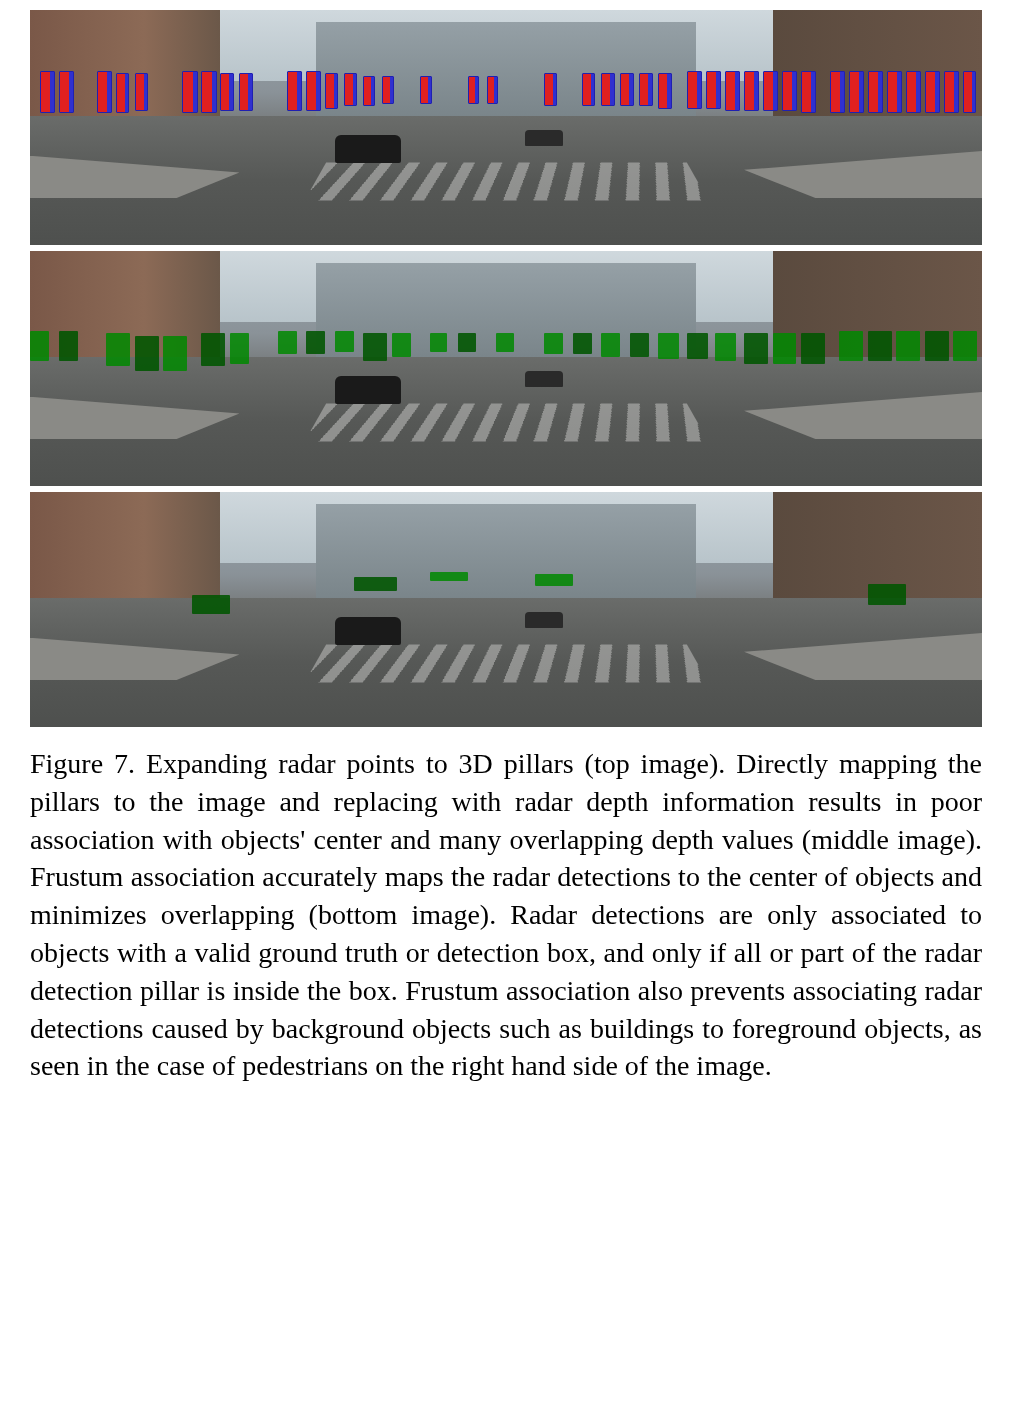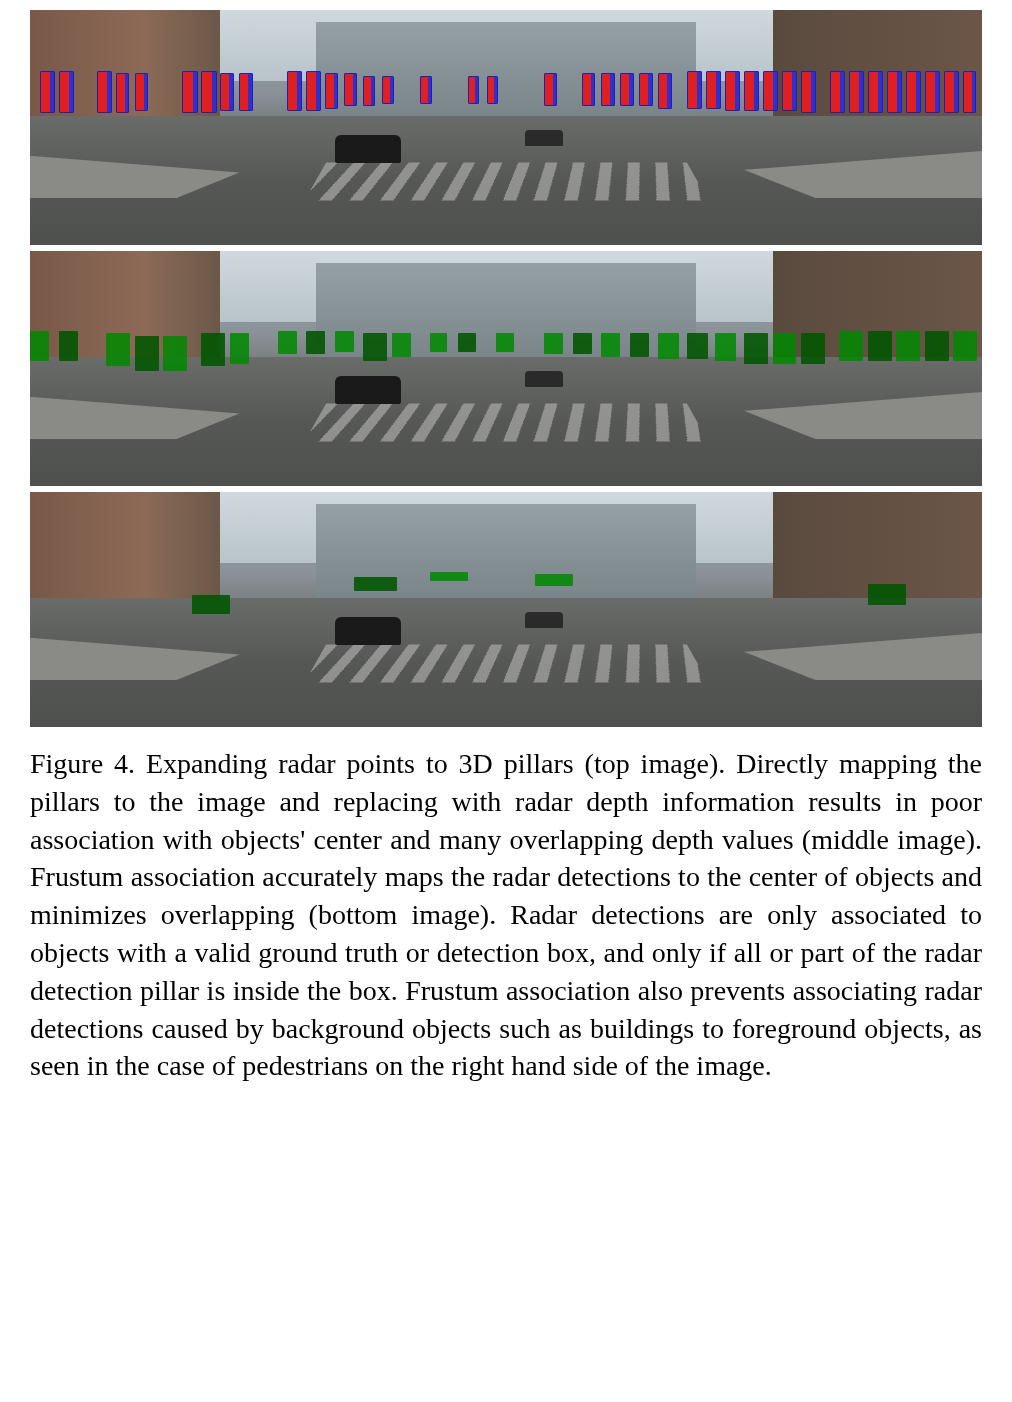--- a/index.html
+++ b/index.html
@@ -262,16 +262,16 @@
       <div class="detection green-box-dark" style="left:17%; top:44%; width:4%; height:8%;"></div>
       <div class="detection green-box-dark" style="left:34%; top:36%; width:4.5%; height:6%;"></div>
       <div class="detection green-box" style="left:42%; top:34%; width:4%; height:4%;"></div>
       <div class="detection green-box" style="left:53%; top:35%; width:4%; height:5%;"></div>
       <div class="detection green-box-dark" style="left:88%; top:39%; width:4%; height:9%;"></div>
     </div>
 
   </div>
 
   <p class="caption">
-    <span>Figure 4.</span>
+    <span>Figure 7.</span>
     <span>Expanding radar points to 3D pillars (top image). Directly mapping the pillars to the image and replacing with radar depth information results in poor association with objects' center and many overlapping depth values (middle image). Frustum association accurately maps the radar detections to the center of objects and minimizes overlapping (bottom image). Radar detections are only associated to objects with a valid ground truth or detection box, and only if all or part of the radar detection pillar is inside the box. Frustum association also prevents associating radar detections caused by background objects such as buildings to foreground objects, as seen in the case of pedestrians on the right hand side of the image.</span>
   </p>
 </div>
 
 </body></html>

